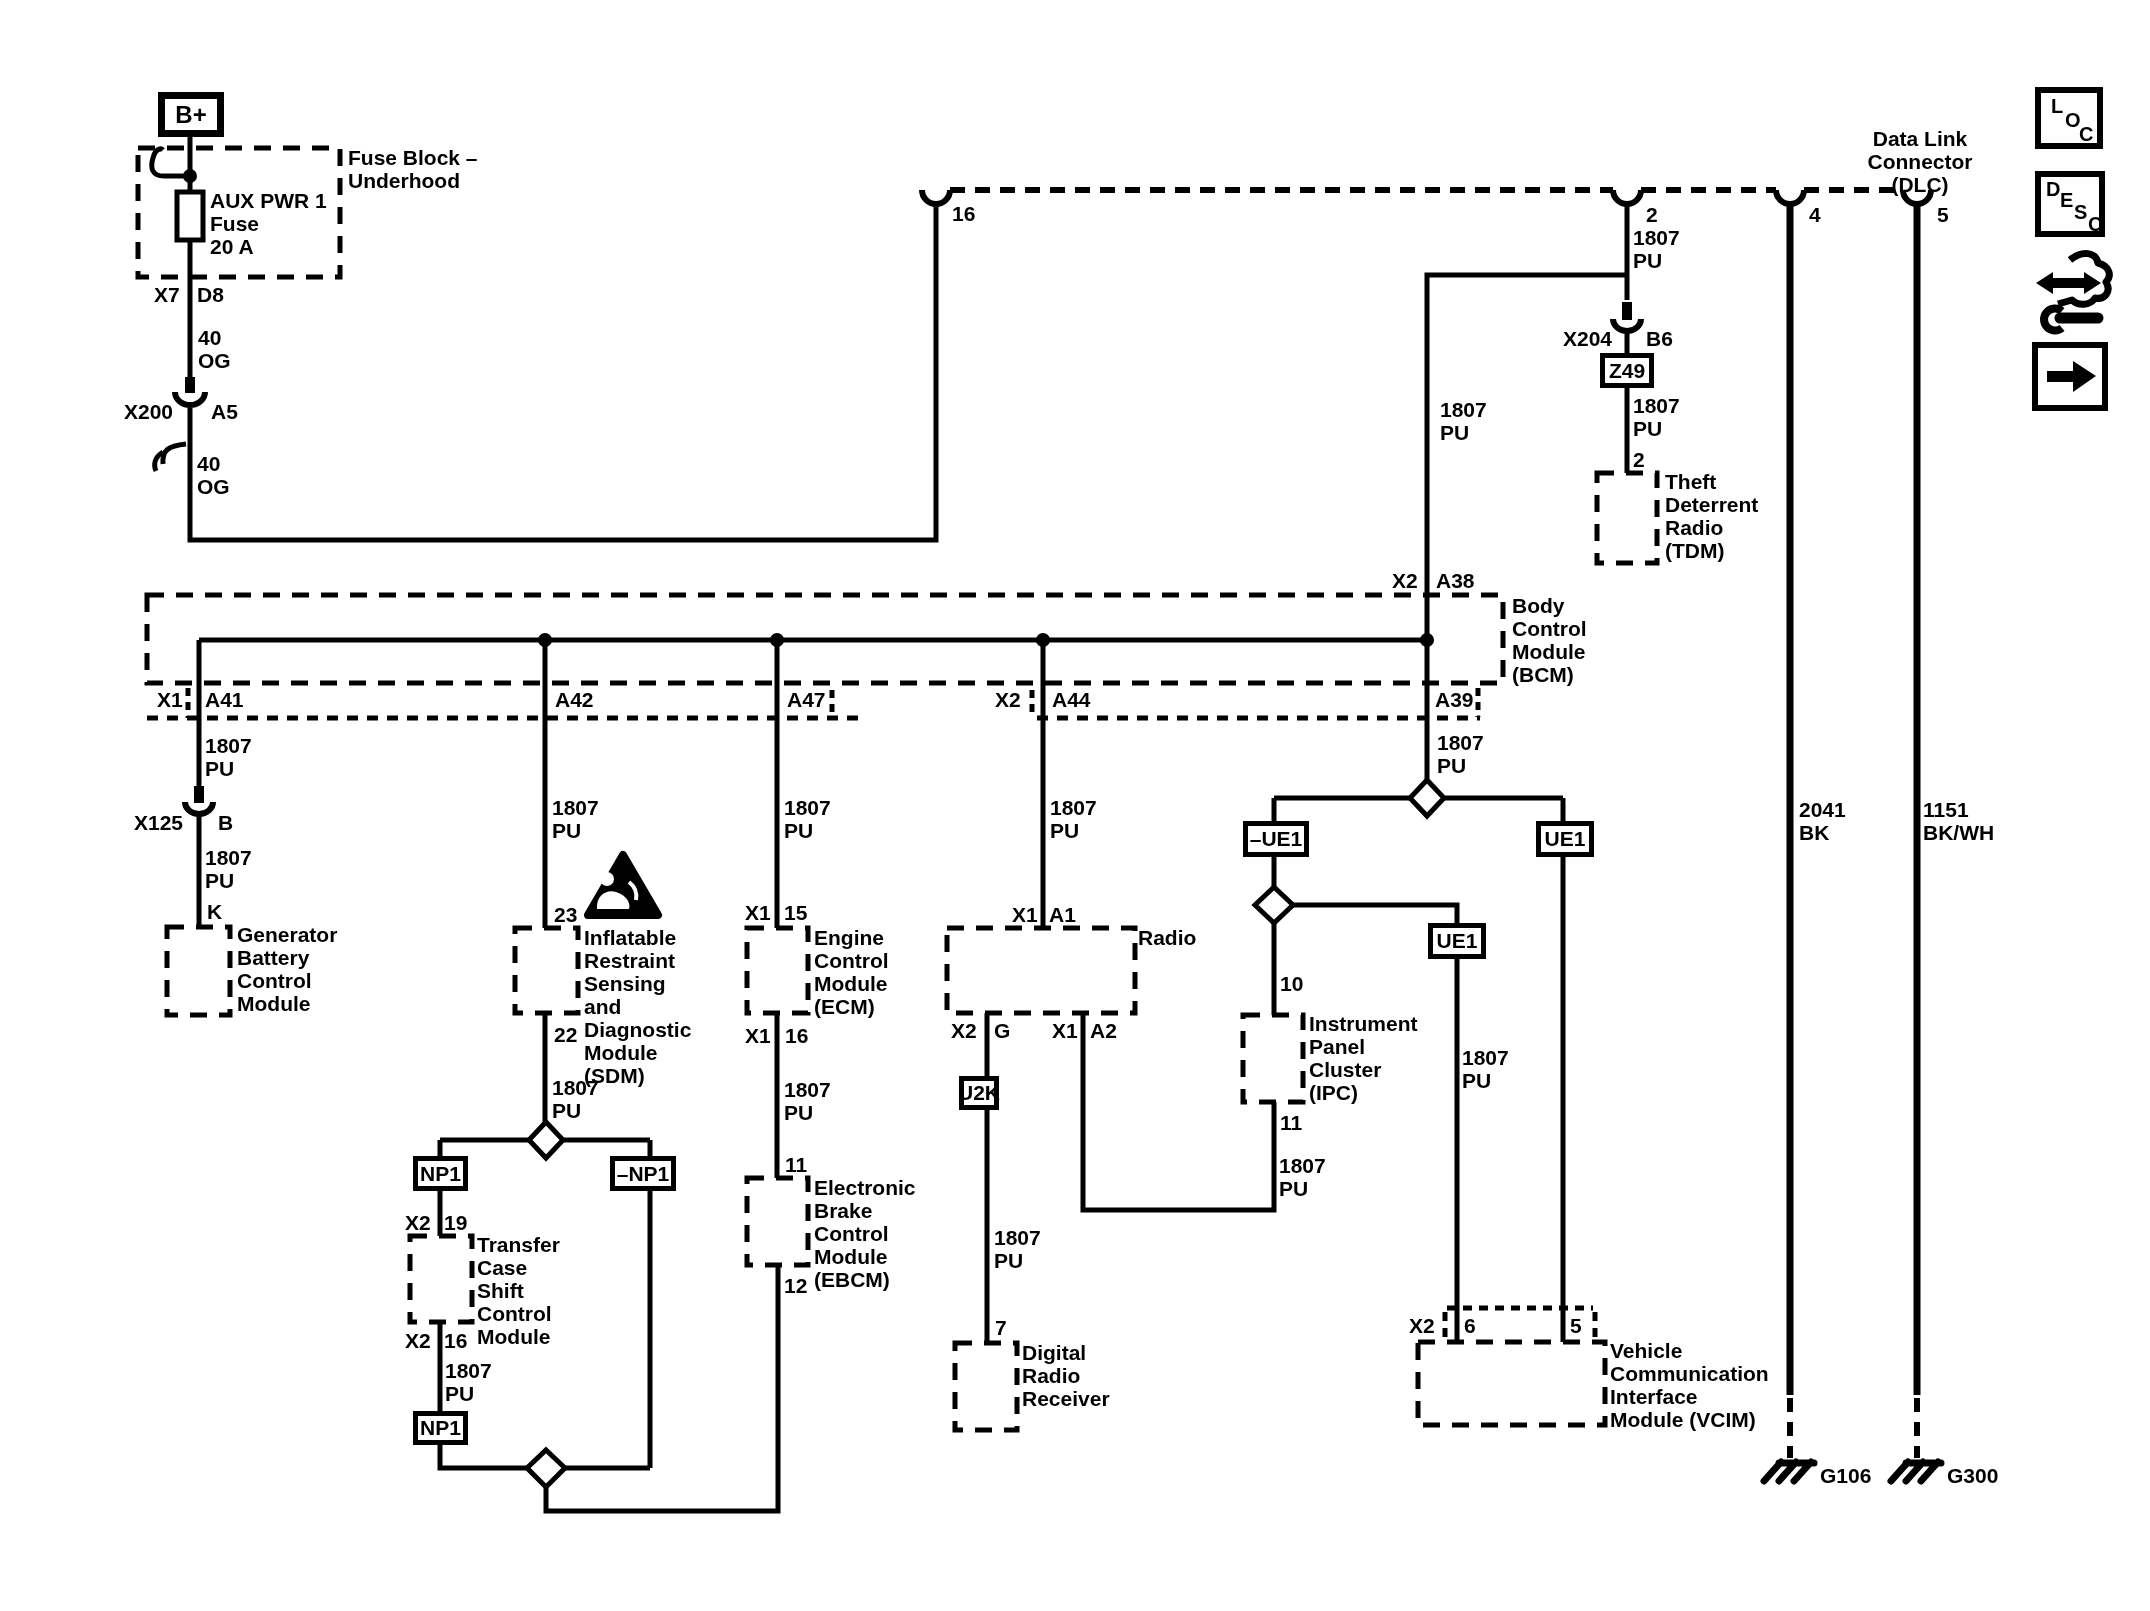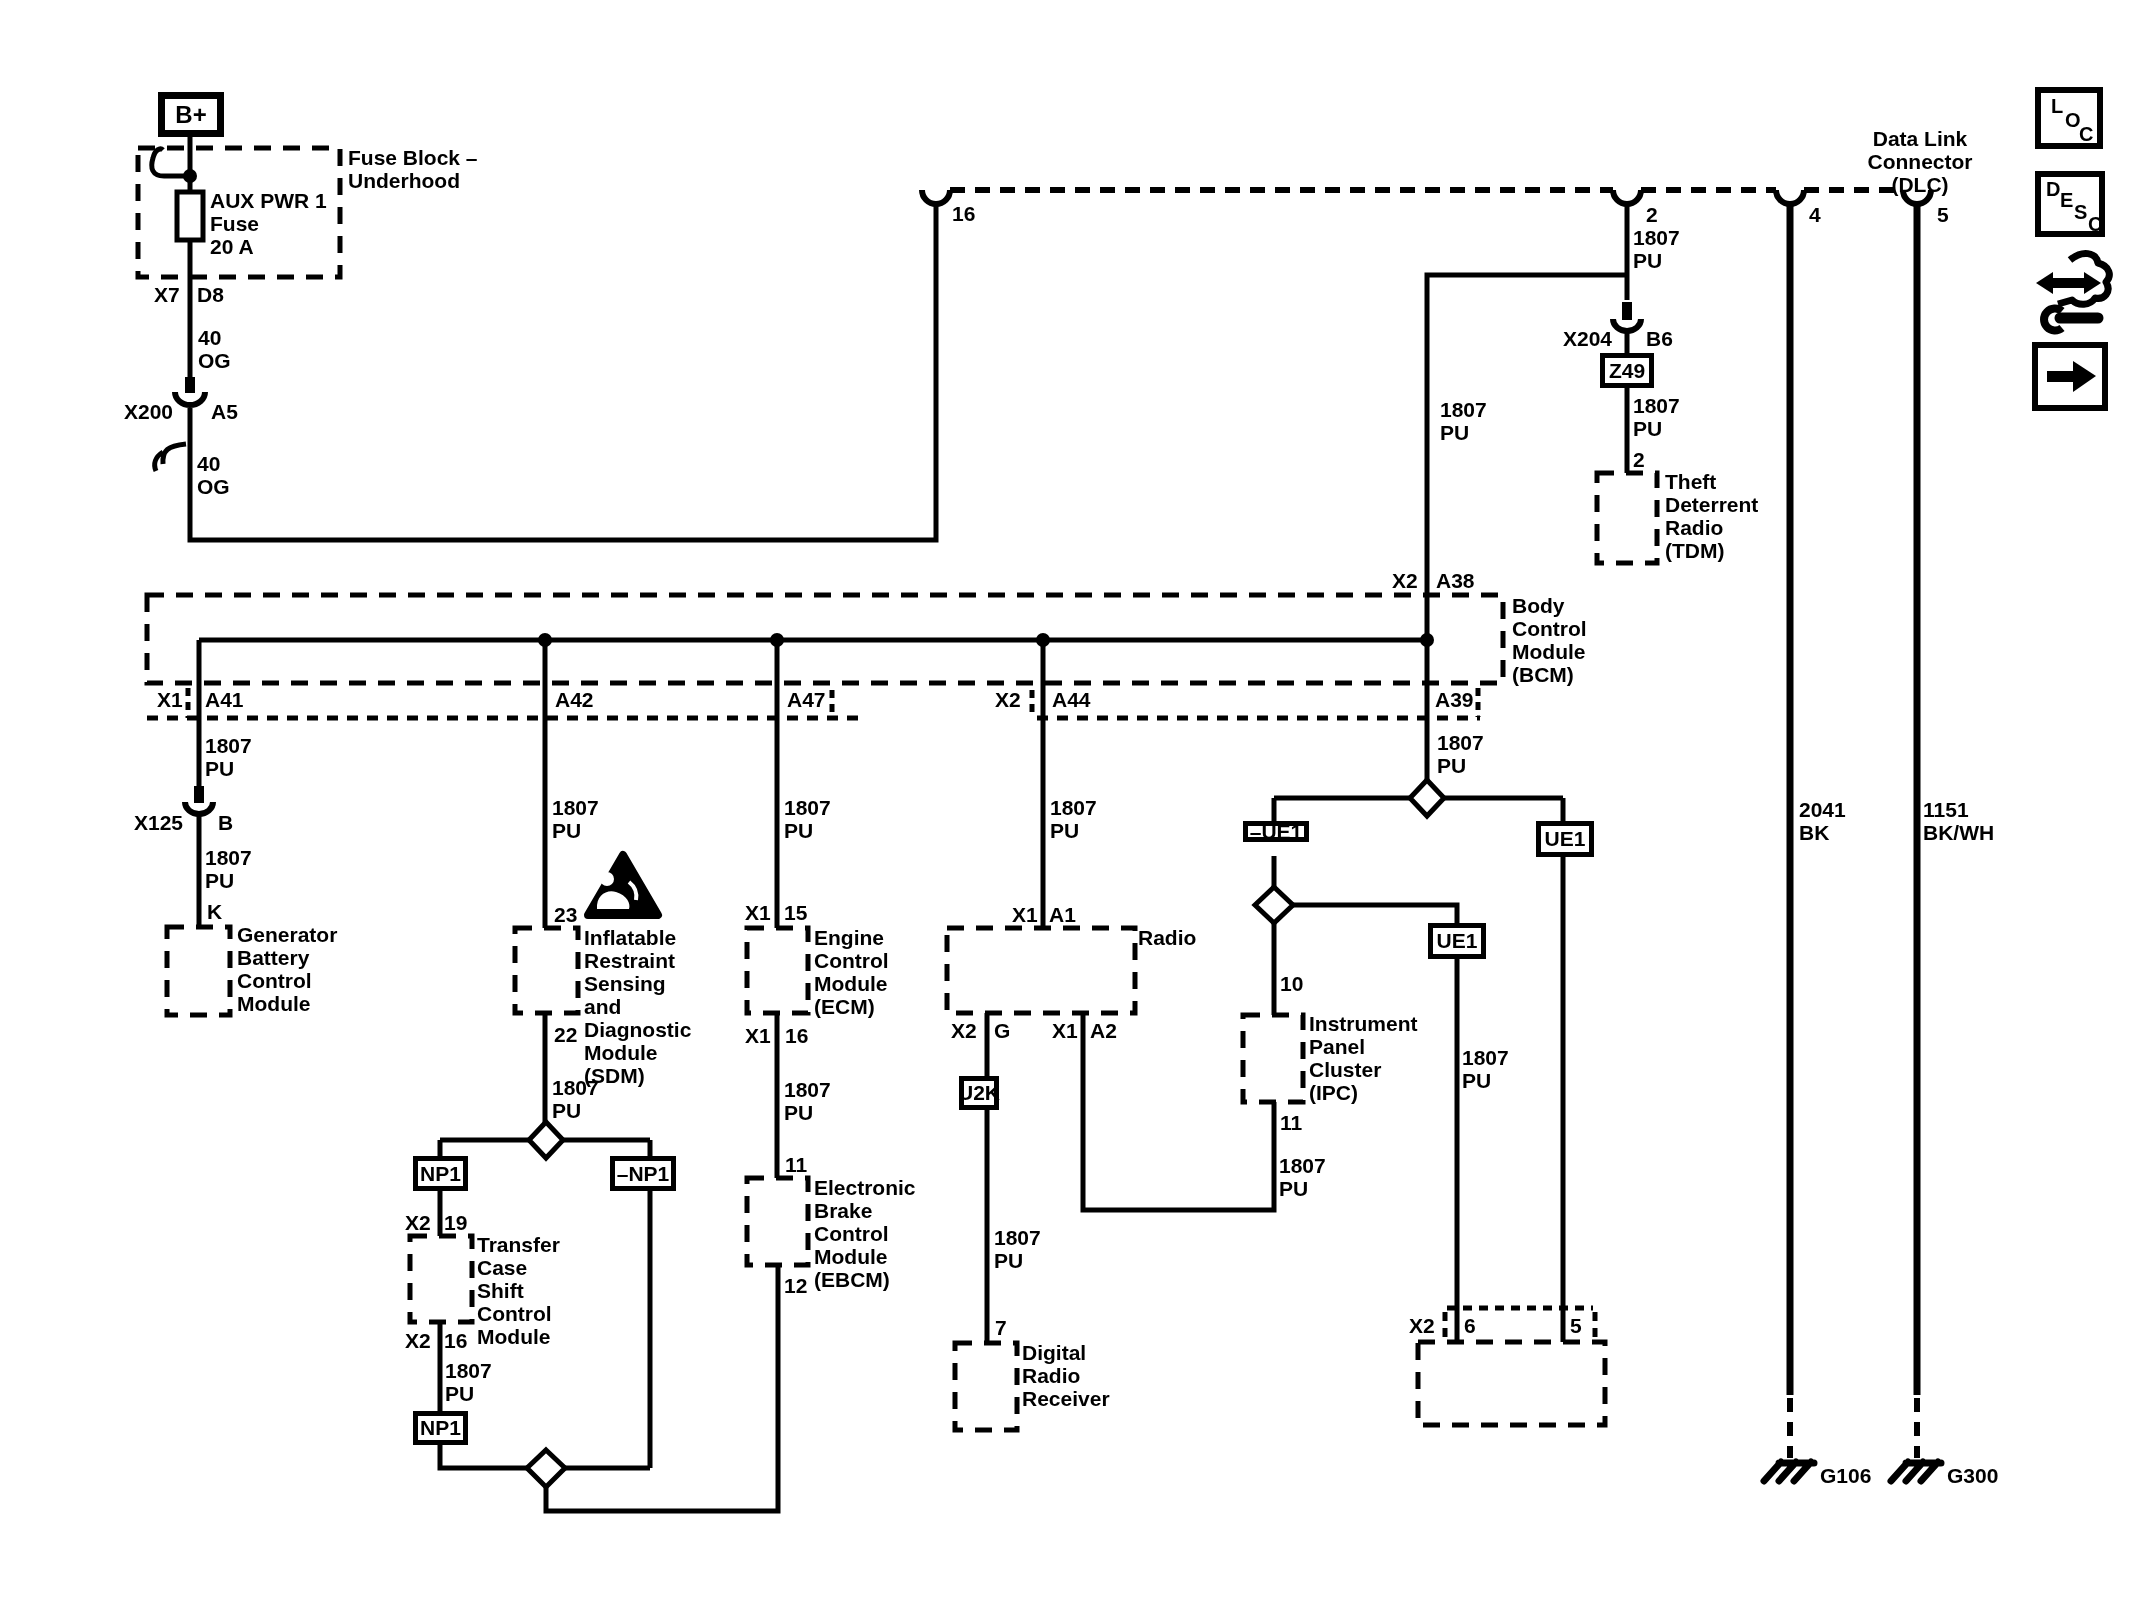--- a/index.html
+++ b/index.html
@@ -266,29 +266,33 @@
 
 <div class="lbl" style="left:1280px;top:972px">10</div>
 <div class="lbl" style="left:1309px;top:1012px">Instrument
 Panel
 Cluster
 (IPC)</div>
 <div class="lbl" style="left:1280px;top:1111px">11</div>
 <div class="lbl" style="left:1279px;top:1154px">1807
 PU</div>
 
-<div class="nbox" style="left:1243px;top:821px;width:66px;height:21px">–UE1</div>
+<div class="nbox" style="left:1243px;top:821px;width:66px;height:36px">–UE1</div>
 <div class="nbox" style="left:1536px;top:821px;width:58px;height:36px">UE1</div>
 <div class="nbox" style="left:1428px;top:923px;width:58px;height:36px">UE1</div>
 <div class="lbl" style="left:1462px;top:1046px">1807
 PU</div>
 
 <div class="lbl" style="left:1409px;top:1314px">X2</div>
 <div class="lbl" style="left:1464px;top:1314px">6</div>
 <div class="lbl" style="left:1570px;top:1314px">5</div>
+<div class="lbl" style="left:1610px;top:1339px">Vehicle
+Communication
+Interface
+Module (VCIM)</div>
 
 <div class="lbl" style="left:1799px;top:798px">2041
 BK</div>
 <div class="lbl" style="left:1923px;top:798px">1151
 BK/WH</div>
 <div class="lbl" style="left:1820px;top:1464px">G106</div>
 <div class="lbl" style="left:1947px;top:1464px">G300</div>
 
 <div class="iconbox" style="left:2035px;top:87px;width:68px;height:62px">
   <span style="left:10px;top:3px">L</span>

